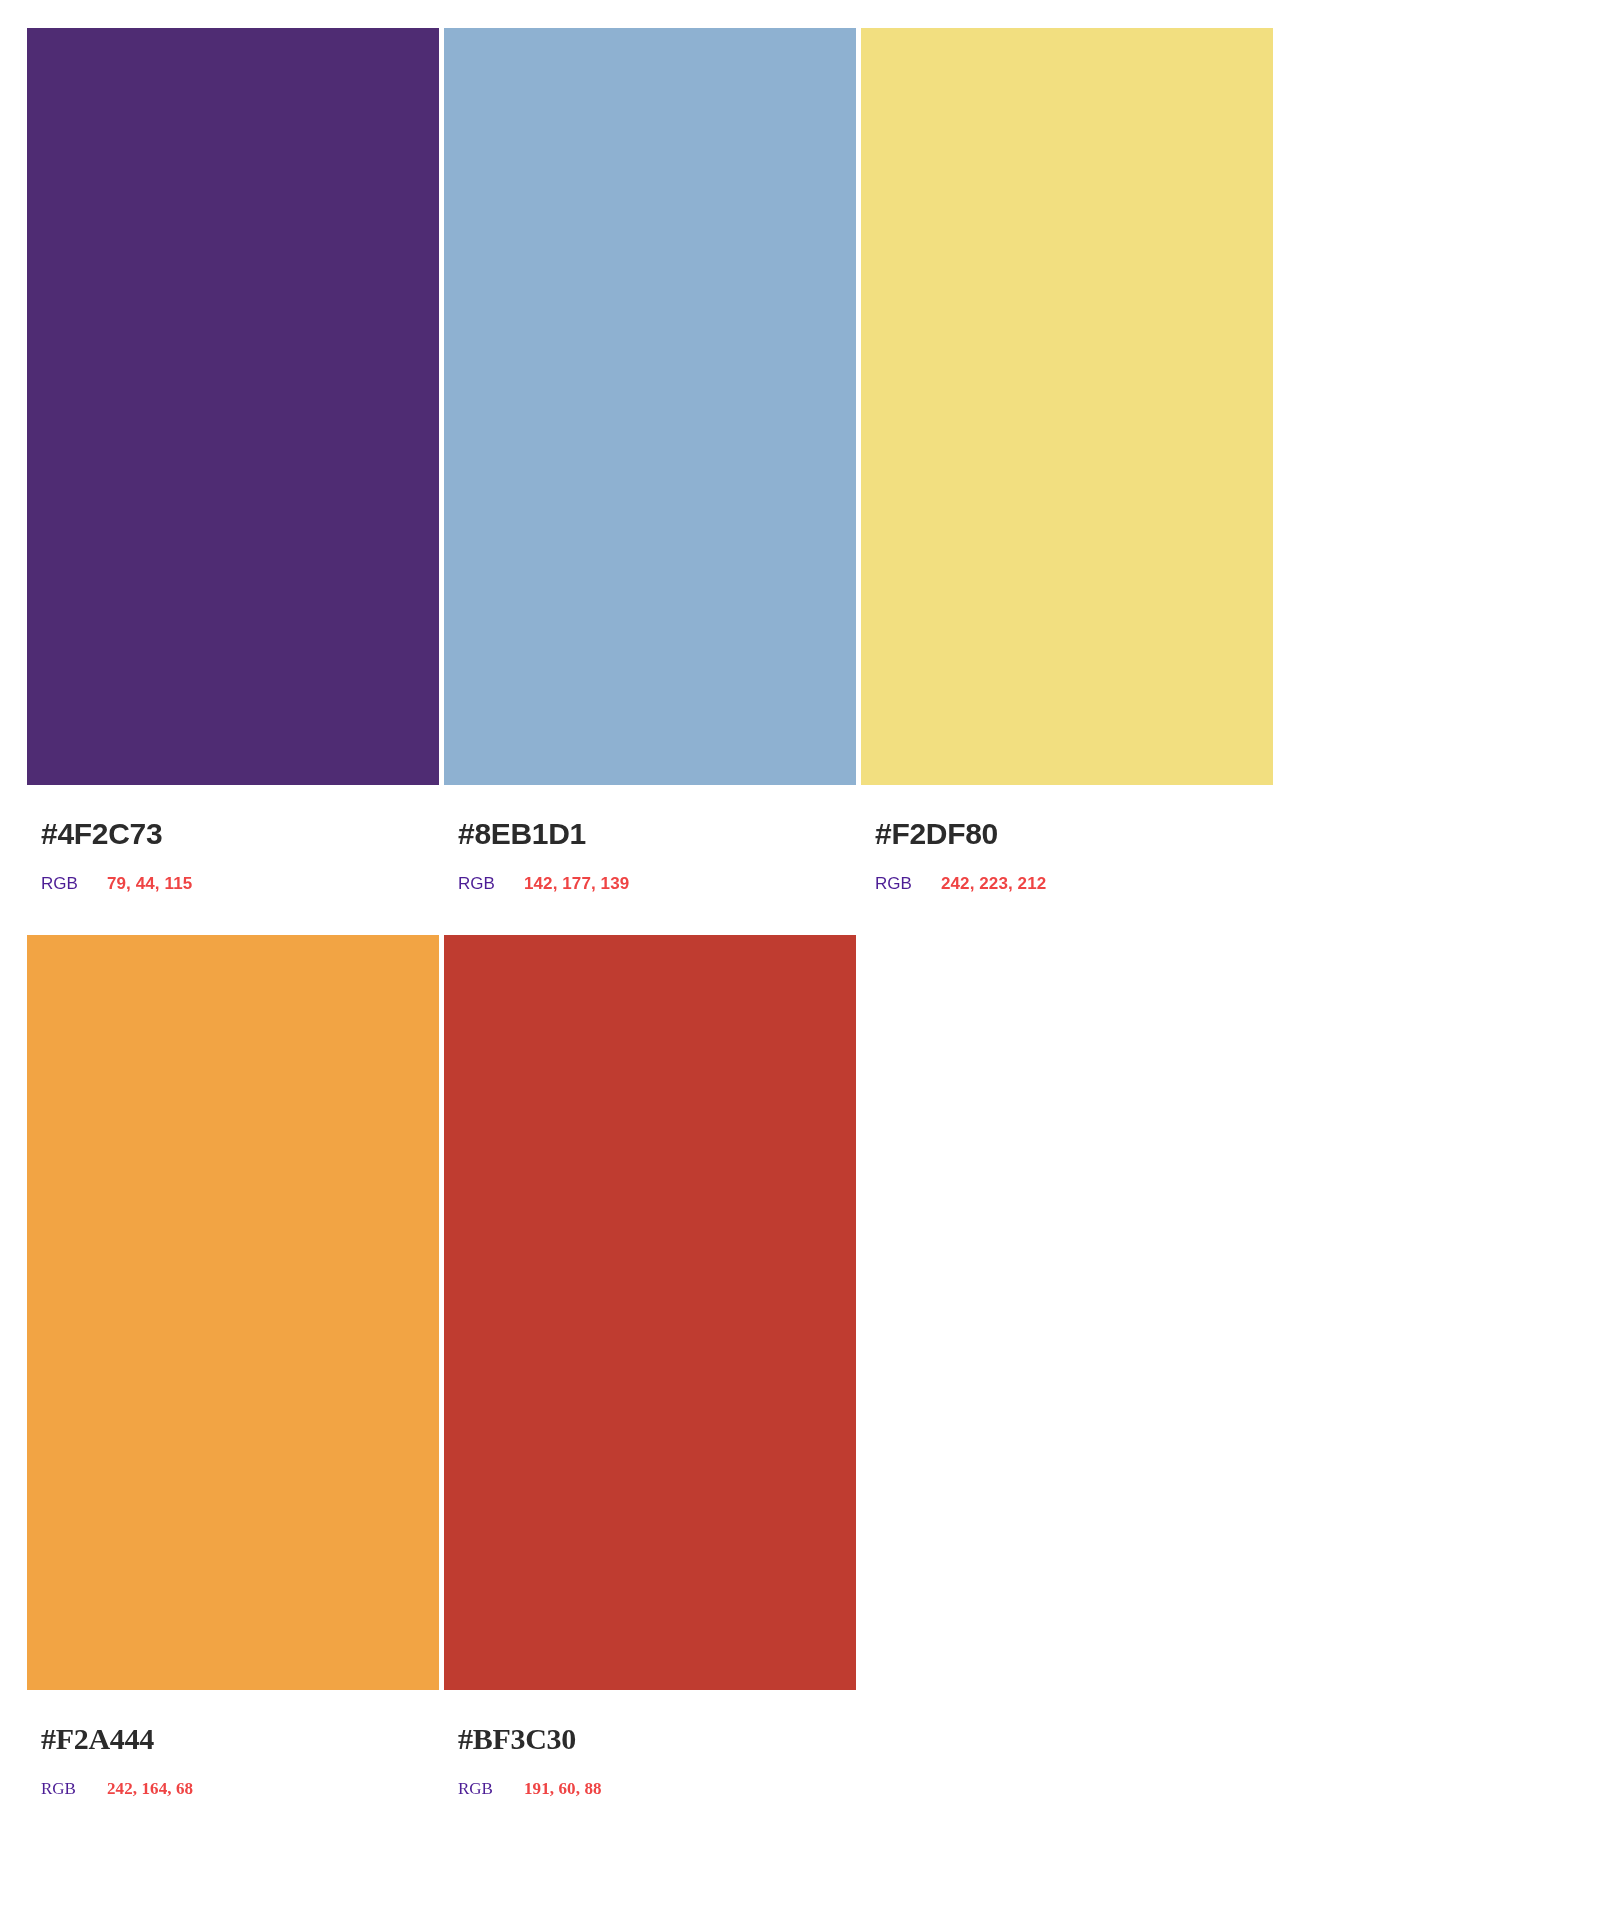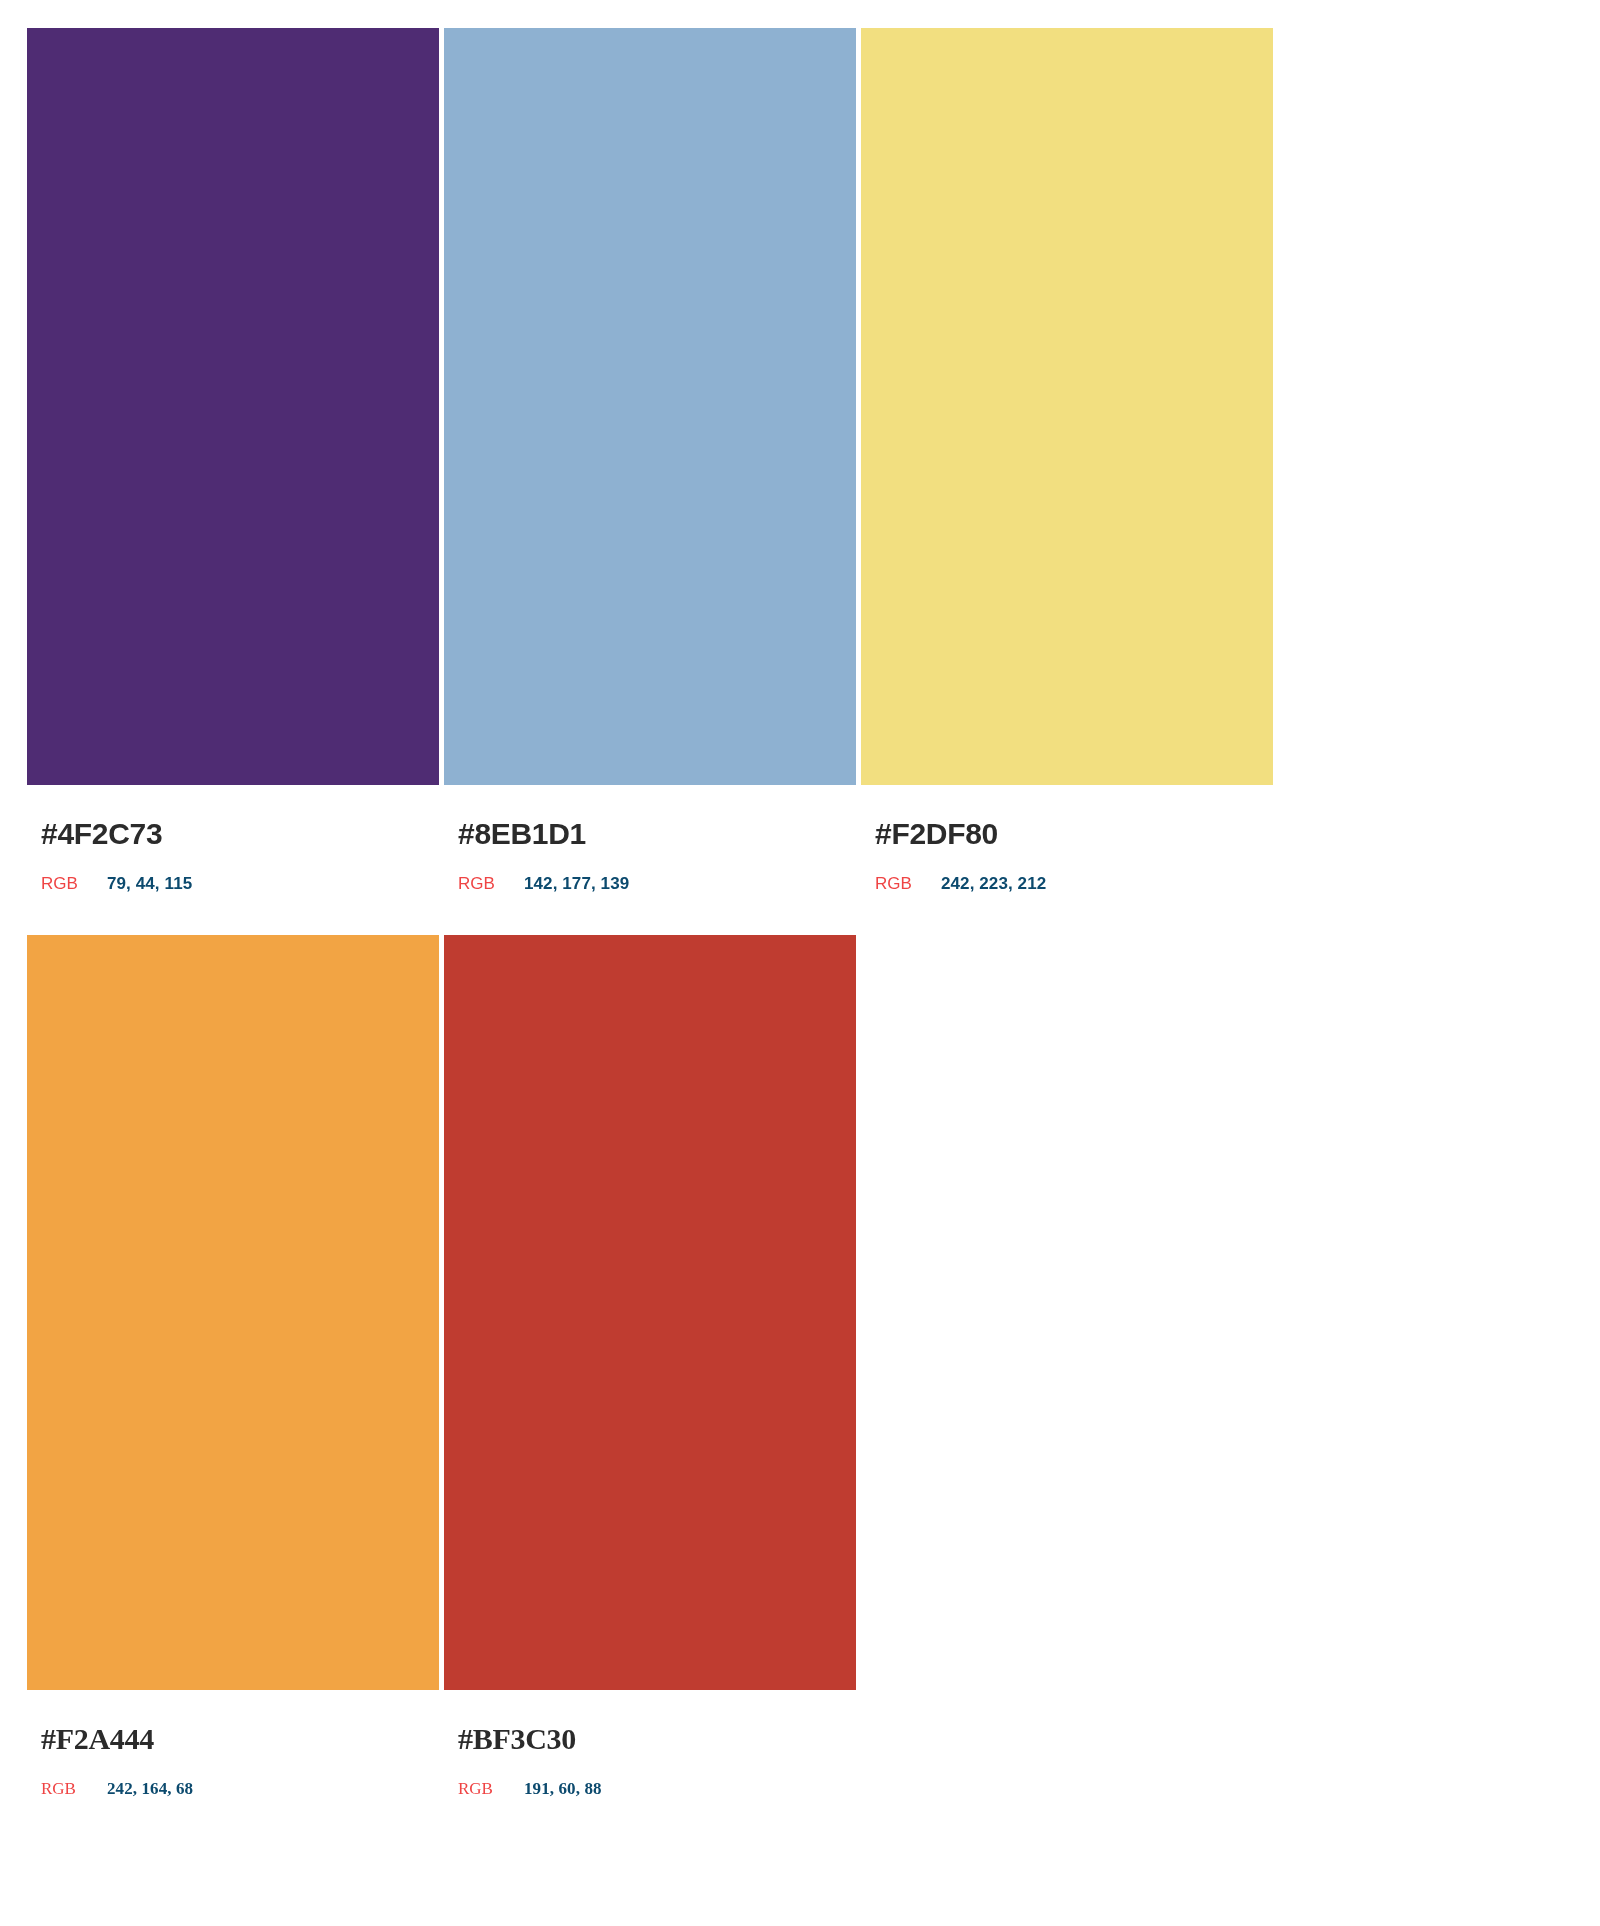--- a/index.html
+++ b/index.html
@@ -65,29 +65,29 @@
   .swatch-rgb-row {
     margin-top: 26px;
     display: flex;
     align-items: baseline;
     line-height: 1;
   }
 
   .rgb-label {
     font-size: 17px;
     font-weight: 400;
-    color: #ef4444;
+    color: #4c1d95;
     width: 66px;
     flex: 0 0 66px;
   }
 
   .rgb-values {
     font-size: 17px;
     font-weight: 700;
-    color: #0c4a6e;
+    color: #ef4444;
     letter-spacing: 0.1px;
   }
 
   
   .palette-grid.row-2 {
     margin-top: 43px;
     font-family: Liberation Serif, serif;
   }
 
   .empty-cell { width: 412px; }

